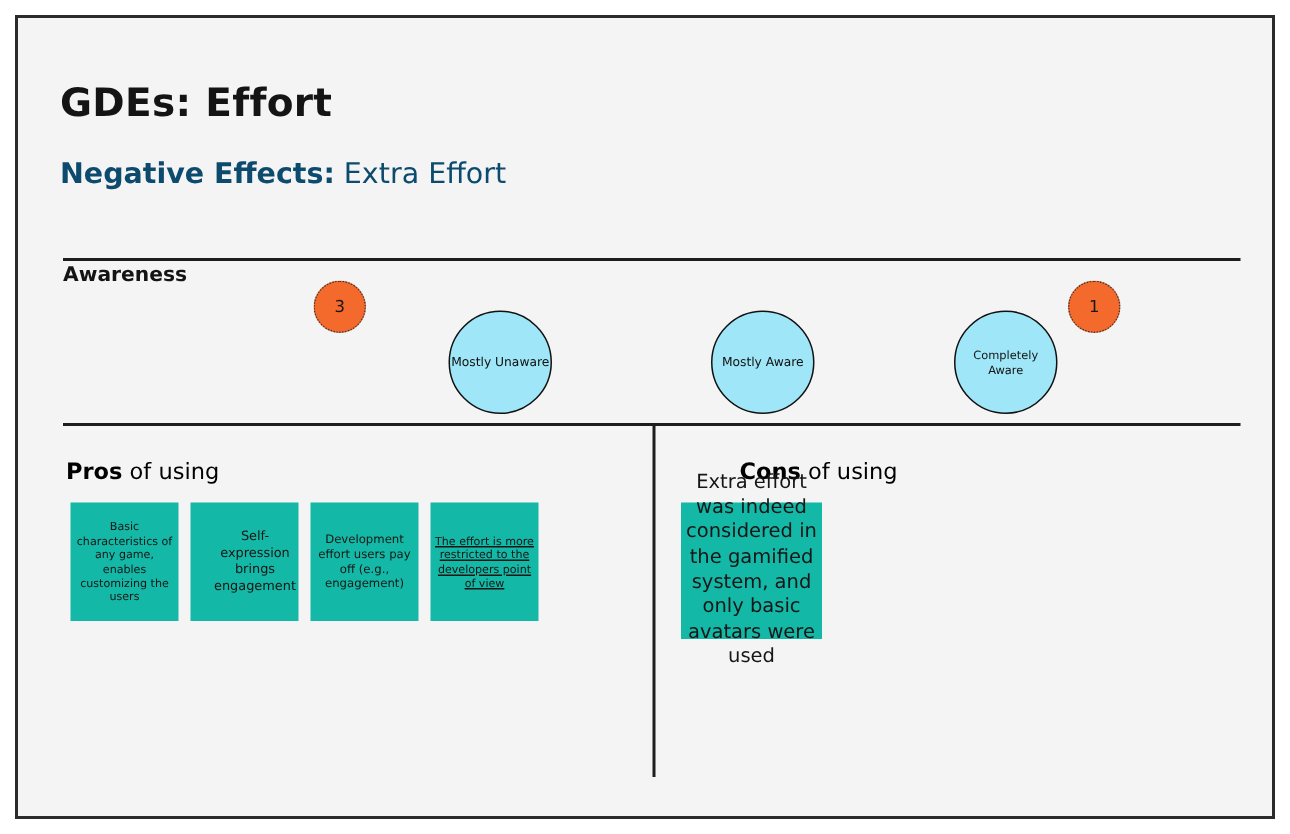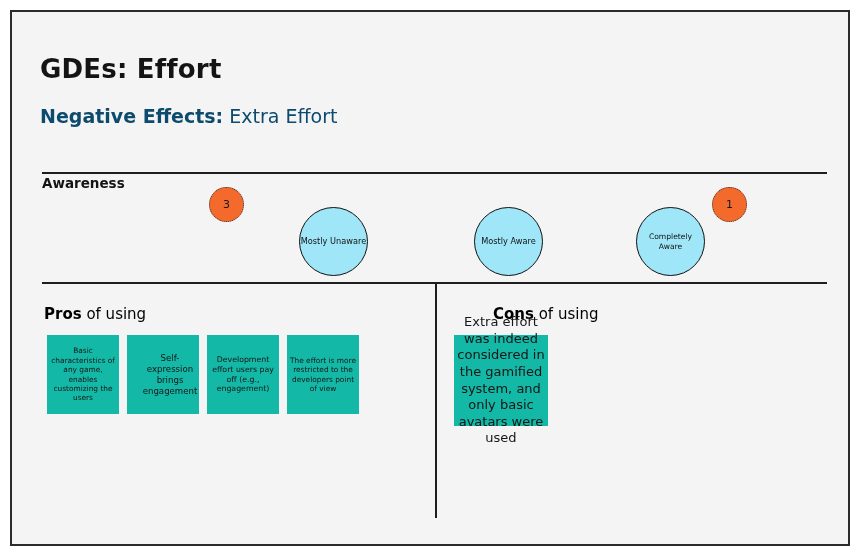--- a/index.html
+++ b/index.html
@@ -145,21 +145,21 @@
     align-items: center;
     justify-content: center;
     text-align: center;
     line-height: 1.28;
     padding: 4px 3px;
   }
   .pro-note { top: 323px; width: 72px; height: 79px; }
   #pro-0 { left: 35px; font-size: 7.4px; }
   #pro-1 { left: 115px; font-size: 8.6px; padding-left: 17px; }
   #pro-2 { left: 195px; font-size: 7.8px; }
-  #pro-3 { left: 275px; font-size: 7.4px; }
+  #pro-3 { left: 275px; font-size: 7.4px; text-decoration: underline; }
 
   #con-0 {
     left: 442px;
     top: 323px;
     width: 94px;
     height: 91px;
     font-size: 13px;
   }
 </style>
 </head>

